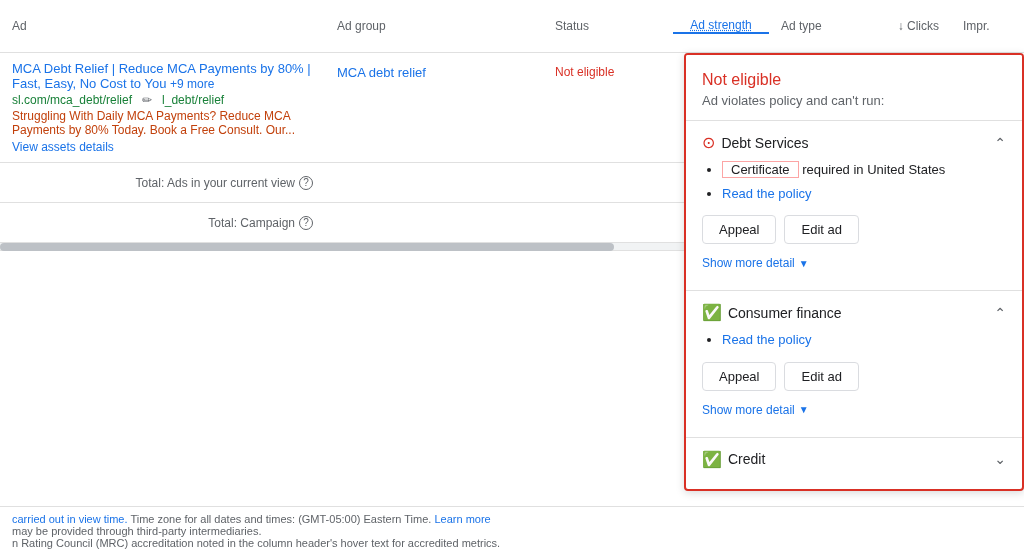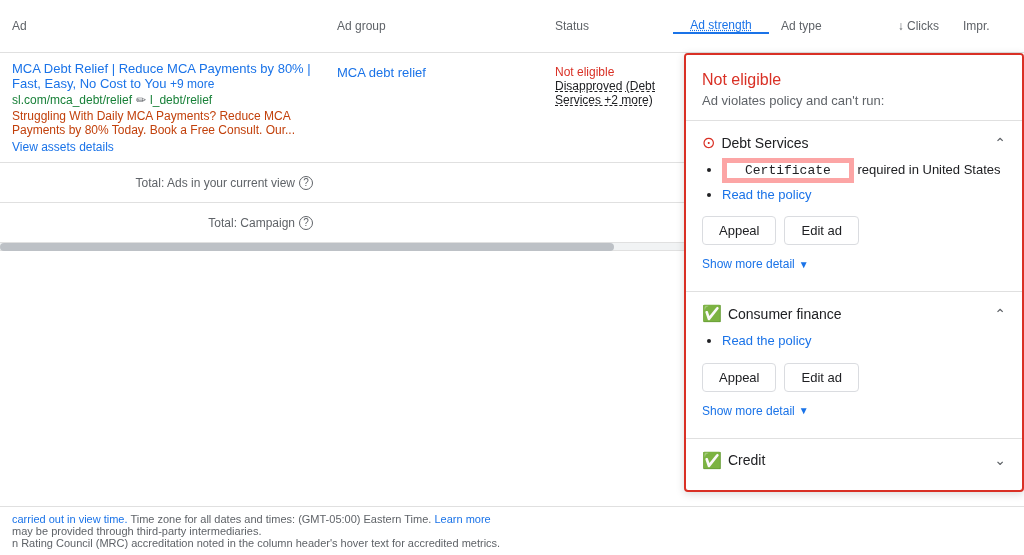--- a/index.html
+++ b/index.html
@@ -34,21 +34,21 @@
       align-items: flex-start;
       border-bottom: 1px solid #e0e0e0;
       padding: 8px 0;
       min-height: 60px;
     }
 
     
     .ad-cell { width: 325px; padding: 0 12px; flex-shrink: 0; }
     .ad-title { color: #1a73e8; font-size: 13px; font-weight: 500; margin-bottom: 2px; }
     .ad-title a { color: #1a73e8; text-decoration: none; }
-    .ad-url-row { display: flex; align-items: center; gap: 4px; margin-bottom: 2px; }
+    .ad-url-row { display: flex; align-items: center; gap: 10px; margin-bottom: 2px; }
     .ad-url { color: #188038; font-size: 12px; }
     .edit-icon { color: #5f6368; font-size: 12px; cursor: pointer; }
     .ad-desc { color: #c2410c; font-size: 12px; margin-bottom: 2px; }
     .view-assets { color: #1a73e8; font-size: 12px; text-decoration: none; cursor: pointer; }
 
     .adgroup-cell { width: 218px; padding: 0 12px; flex-shrink: 0; color: #1a73e8; padding-top: 4px; }
     .adgroup-cell a { color: #1a73e8; text-decoration: none; }
     .status-cell { width: 130px; padding: 0 12px; flex-shrink: 0; padding-top: 4px; }
     .status-not-eligible { color: #d93025; font-weight: 500; font-size: 12px; }
     .status-disapproved { font-size: 12px; color: #202124; }
@@ -149,23 +149,22 @@
       margin-bottom: 12px;
     }
     .policy-list li {
       font-size: 13px;
       color: #202124;
       margin-bottom: 4px;
       line-height: 1.5;
     }
     .policy-list li span.cert-box {
       display: inline;
-      border: 5px solid #fca5a5;
-      padding: 0 18px;
-      font-family: Liberation Mono, monospace;
+      border: 1px solid #fca5a5;
+      padding: 0 8px;
     }
     .policy-link {
       color: #1a73e8;
       text-decoration: none;
       font-size: 13px;
     }
     .policy-actions {
       display: flex;
       gap: 8px;
       margin: 12px 0 8px 0;
@@ -229,24 +228,20 @@
           <span class="ad-url">l_debt/relief</span>
         </div>
         <div class="ad-desc">Struggling With Daily MCA Payments? Reduce MCA Payments by 80% Today. Book a Free Consult. Our...</div>
         <a class="view-assets">View assets details</a>
       </div>
       <div class="adgroup-cell">
         <a>MCA debt relief</a>
       </div>
       <div class="status-cell">
         <div class="status-not-eligible">Not eligible</div>
-        <div class="status-disapproved">
-          <span>Disapproved</span>
-          <span>(Debt Services +2 more)</span>
-        </div>
       </div>
       <div class="adstrength-cell"></div>
       <div class="adtype-cell"></div>
       <div class="clicks-cell"></div>
       <div class="impr-cell"></div>
     </div>
 
     <div class="total-row">
       <div class="total-label">
         <span>Total: Ads in your current view</span>

